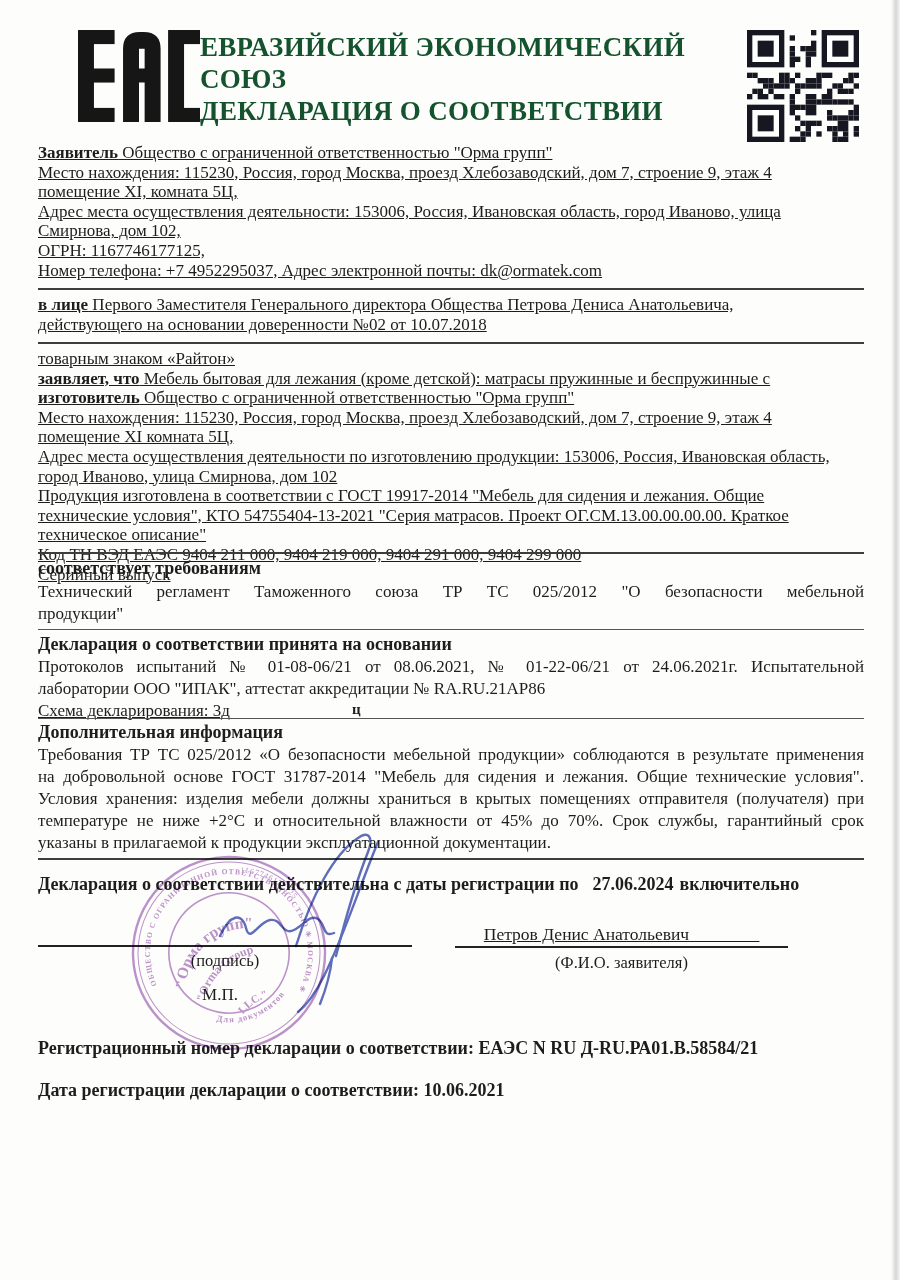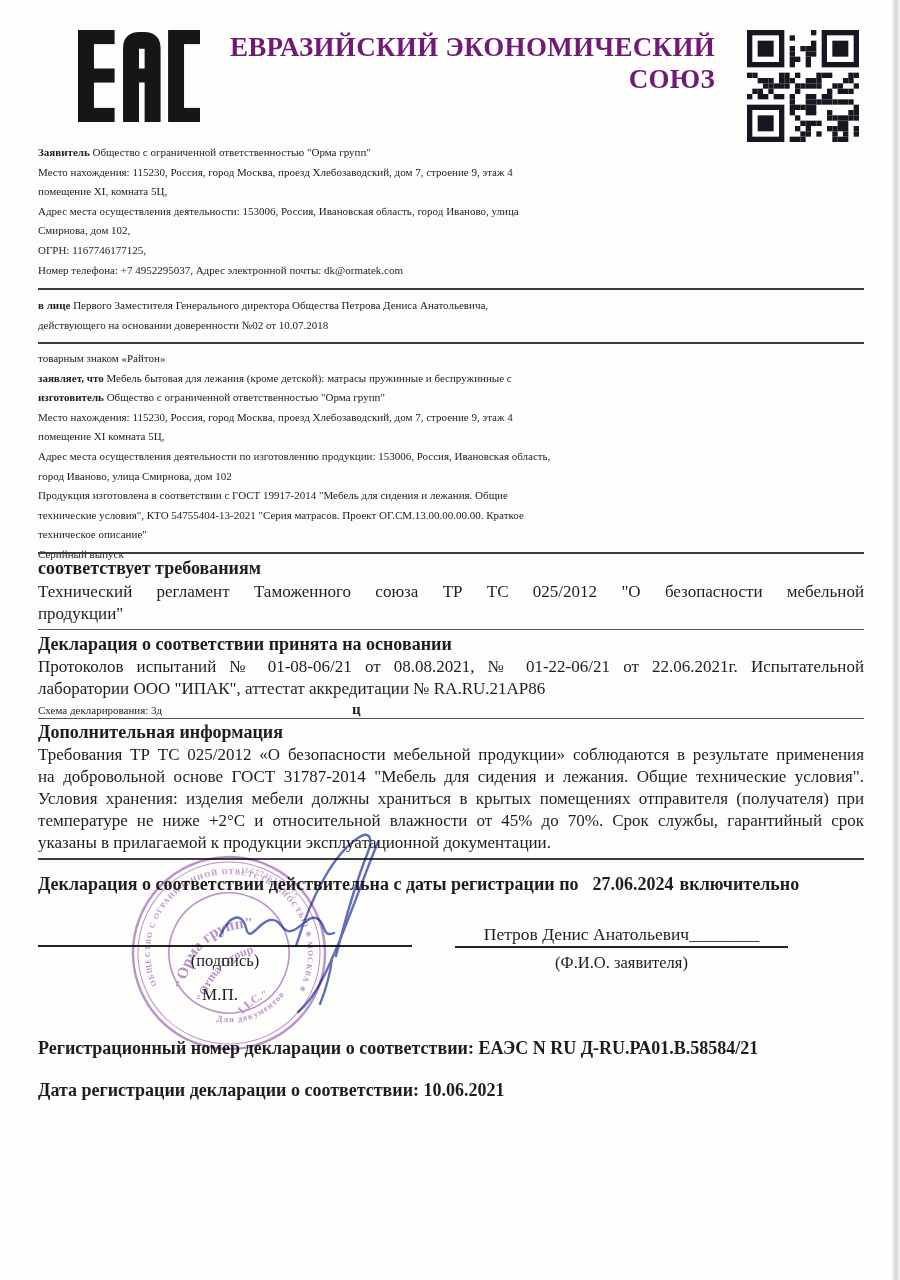--- a/index.html
+++ b/index.html
@@ -1,31 +1,31 @@
 <!DOCTYPE html>
 <html><head>
 <meta charset="utf-8">
 <title>Декларация о соответствии</title>
 <style>
   html,body{margin:0;padding:0;background:#e9e9e9;}
   #page{position:relative;width:900px;height:1280px;background:#fdfdfb;overflow:hidden;
         font-family:"Liberation Serif","DejaVu Serif",serif;color:#1d1d1d;}
   .sec{position:absolute;left:38px;width:826px;}
-  .ln{font-size:11px;line-height:19.6px;white-space:normal;}
+  .ln{font-size:17px;line-height:19.6px;white-space:normal;text-decoration:underline;}
   .lh20 .ln{line-height:20px;}
   b.lead{font-weight:bold;}
   .rule{position:absolute;left:38px;width:826px;height:0;border-top:2px solid #3d3d3d;}
   .rule.thin{border-top-width:1px;border-top-color:#555;}
   .jl{font-size:17px;line-height:21.5px;text-align:justify;text-align-last:justify;}
   .jl.lastline{text-align-last:left;}
-  .hdr-title{position:absolute;left:200px;top:31px;width:515px;text-align:right;
-             font-weight:bold;font-size:27px;line-height:32px;letter-spacing:.3px;color:#701a75;}
+  .hdr-title{position:absolute;left:200px;top:31px;width:515px;text-align:left;
+             font-weight:bold;font-size:27px;line-height:32px;letter-spacing:.3px;color:#14532d;}
   .b17{font-weight:bold;font-size:18px;line-height:20px;}
   .caption{position:absolute;font-size:16.5px;text-align:center;}
-  .signline{position:absolute;top:903px;height:42px;border-bottom:2.2px solid #222;}
+  .signline{position:absolute;top:903px;height:42px;border-bottom:2.2px solid #222;text-decoration:underline;}
   #fio-line{display:flex;align-items:flex-end;justify-content:center;padding-bottom:1px;
             font-size:17.5px;}
   #artifact-ts{position:absolute;left:352px;top:701px;font-size:15px;font-weight:bold;}
   #edge-right{position:absolute;right:0;top:0;width:9px;height:1280px;
       background:linear-gradient(to right,rgba(150,150,150,0),rgba(150,150,150,.38) 55%,rgba(200,200,200,.15));}
   #stamp{position:absolute;left:124px;top:848px;mix-blend-mode:multiply;opacity:.85;}
   #signature{position:absolute;left:212px;top:828px;mix-blend-mode:multiply;}
   #qr{position:absolute;left:747px;top:30px;}
   #eac{position:absolute;left:78px;top:30px;}
   .stampring{font-size:7.6px;letter-spacing:1.1px;font-weight:bold;}
@@ -47,20 +47,21 @@
       <rect x="14" y="83" width="25" height="15"></rect>
       <path d="M48 98 V20 Q48 2 66 2 H70 Q88 2 88 20 V98 H71 V56 H65 V98 Z M65 41 H71 V20 H65 Z"></path>
       <rect x="96" y="0" width="17" height="98"></rect>
       <rect x="110" y="0" width="20" height="15"></rect>
       <rect x="110" y="83" width="20" height="15"></rect>
     </g>
   </svg>
 
   <div class="hdr-title">
     <div>ЕВРАЗИЙСКИЙ ЭКОНОМИЧЕСКИЙ СОЮЗ</div>
+    <div>ДЕКЛАРАЦИЯ О СООТВЕТСТВИИ</div>
   </div>
 
   <svg id="qr" width="112" height="112" viewBox="0 0 113 113">
       <g fill="#171722">
         <rect x="64.57" y="0.00" width="5.38" height="5.38"></rect>
         <rect x="43.05" y="5.38" width="5.38" height="5.38"></rect>
         <rect x="64.57" y="10.76" width="5.38" height="5.38"></rect>
         <rect x="43.05" y="16.14" width="5.38" height="5.38"></rect>
         <rect x="53.81" y="16.14" width="5.38" height="5.38"></rect>
         <rect x="59.19" y="16.14" width="5.38" height="5.38"></rect>
@@ -214,36 +215,37 @@
     <div class="ln">товарным знаком «Райтон»</div>
     <div class="ln"><b class="lead">заявляет, что</b><span> Мебель бытовая для лежания (кроме детской): матрасы пружинные и беспружинные с</span></div>
     <div class="ln"><b class="lead">изготовитель</b><span> Общество с ограниченной ответственностью "Орма групп"</span></div>
     <div class="ln">Место нахождения: 115230, Россия, город Москва, проезд Хлебозаводский, дом 7, строение 9, этаж 4</div>
     <div class="ln">помещение XI комната 5Ц,</div>
     <div class="ln">Адрес места осуществления деятельности по изготовлению продукции: 153006, Россия, Ивановская область,</div>
     <div class="ln">город Иваново, улица Смирнова, дом 102</div>
     <div class="ln">Продукция изготовлена в соответствии с ГОСТ 19917-2014 "Мебель для сидения и лежания. Общие</div>
     <div class="ln">технические условия", КТО 54755404-13-2021 "Серия  матрасов. Проект ОГ.СМ.13.00.00.00.00. Краткое</div>
     <div class="ln">техническое описание"</div>
+    <div class="ln">Код ТН ВЭД ЕАЭС 9404 211 000, 9404 219 000, 9404 291 000, 9404 299 000</div>
     <div class="ln">Серийный выпуск</div>
   </div>
 
   <div class="rule" style="top:552px"></div>
 
   <div class="sec b17" style="top:558px">соответствует требованиям</div>
   <div class="sec" style="top:581px">
     <div class="jl">Технический регламент Таможенного союза ТР ТС 025/2012 "О безопасности мебельной</div>
     <div class="jl lastline">продукции"</div>
   </div>
 
   <div class="rule thin" style="top:629px"></div>
 
   <div class="sec b17" style="top:634px">Декларация о соответствии принята на основании</div>
   <div class="sec" style="top:656px">
-    <div class="jl">Протоколов испытаний № 01-08-06/21 от 08.08.2021, № 01-22-06/21 от 22.06.2021г. Испытательной</div>
+    <div class="jl">Протоколов испытаний № 01-08-06/21 от 08.06.2021, № 01-22-06/21 от 24.06.2021г. Испытательной</div>
     <div class="jl lastline">лаборатории ООО "ИПАК", аттестат аккредитации № RA.RU.21АР86</div>
   </div>
 
   <div class="sec ln" style="top:701px">Схема декларирования: 3д</div>
   <div class="rule thin" style="top:718px"></div>
   <div id="artifact-ts">ц</div>
 
   <div class="sec b17" style="top:722px">Дополнительная информация</div>
   <div class="sec" style="top:744px">
     <div class="jl" style="line-height:22px">Требования ТР ТС 025/2012 «О безопасности мебельной продукции» соблюдаются в результате применения</div>

